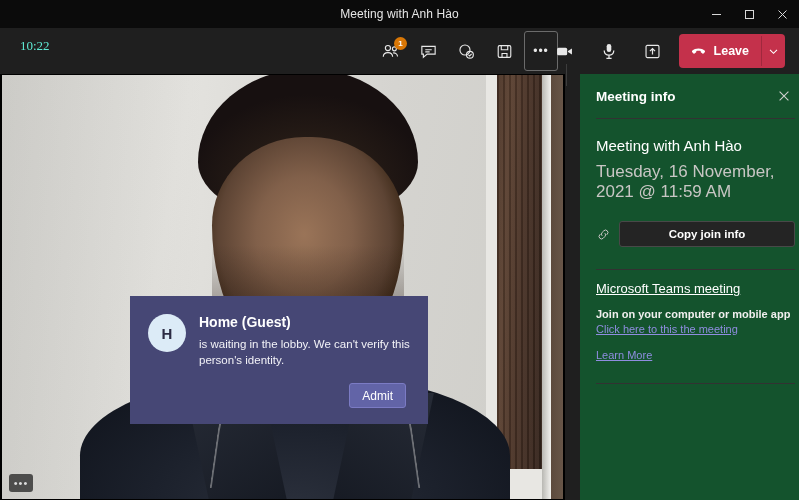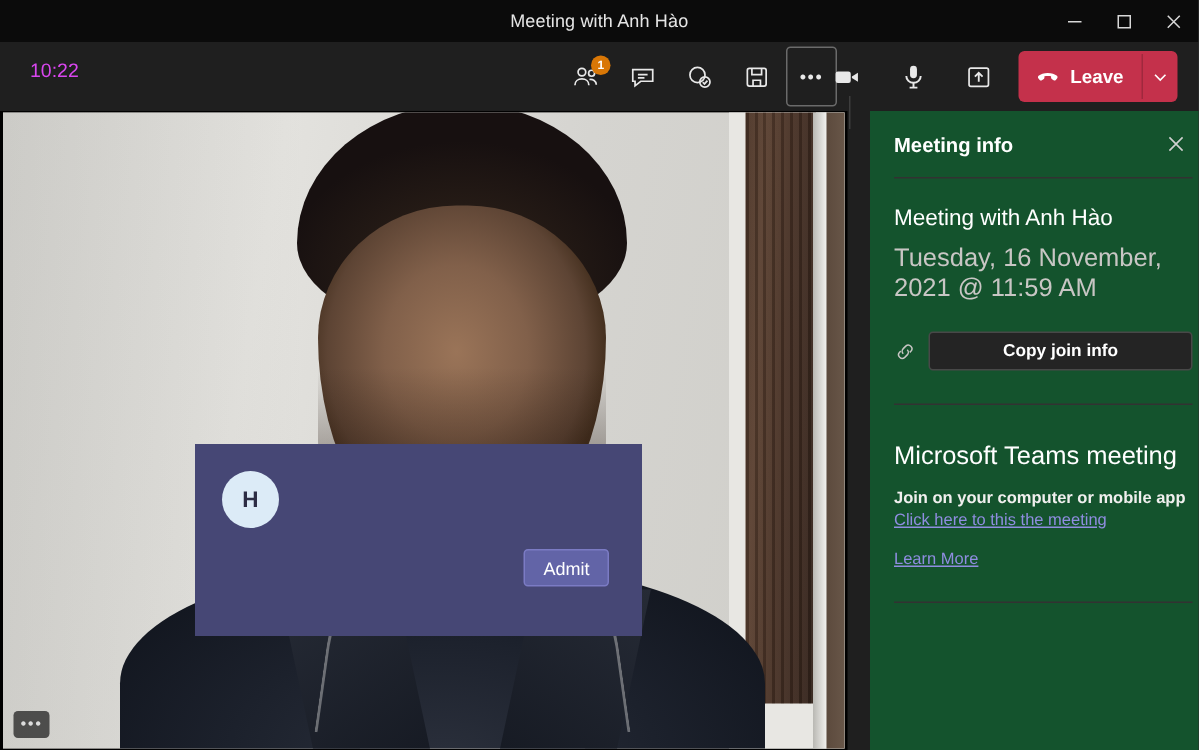--- a/index.html
+++ b/index.html
@@ -31,21 +31,21 @@
 
   
   .controlbar {
     position: absolute; left: 0; top: 28px; width: 799px; height: 46px;
     background: #1f1f1f;
     display: flex; align-items: center;
   }
   .clock {
     position: absolute; left: 20px; top: 0; height: 36px;
     display: flex; align-items: center;
-    color: #d946ef; font-size: 13px;
+    color: #5eead4; font-size: 13px; font-family: Liberation Serif, serif;
   }
   .center-controls {
     position: absolute; left: 372px; top: 0; height: 46px;
     display: flex; align-items: center; gap: 2px;
   }
   .ctrl-btn {
     width: 36px; height: 34px; border-radius: 4px;
     display: flex; align-items: center; justify-content: center;
     color: #e8e8e8; position: relative;
   }
@@ -209,21 +209,21 @@
     margin-top: 19px; display: flex; align-items: center; gap: 8px;
   }
   .link-icon { color: #c8c6c4; display: flex; align-items: center; }
   .copy-btn {
     flex: 1; height: 26px; border: 1px solid #484848; border-radius: 3px;
     background: #242424; color: #fff; font-size: 11.5px; font-weight: 600;
     display: flex; align-items: center; justify-content: center;
   }
   .rule2 { height: 1px; background: #323232; margin-top: 22px; }
   .tm-title {
-    color: #fff; font-size: 17px; margin-top: 24px; font-weight: normal;
+    color: #fff; font-size: 13px; margin-top: 11px; font-weight: normal; text-decoration: underline;
   }
   .tm-sub {
     color: #f0efee; font-size: 11px; font-weight: bold; margin-top: 12px;
   }
   .tm-link {
     display: block; color: #8f8de0; font-size: 11px; text-decoration: underline;
     margin-top: 3px;
   }
   .tm-learn {
     display: block; color: #8f8de0; font-size: 11px; text-decoration: underline;
@@ -390,20 +390,24 @@
 
     <div class="stage-more">
       <span>•••</span>
     </div>
 
     <div class="toast">
       <div class="toast-row">
         <div class="toast-avatar">
           <span>H</span>
         </div>
+        <div>
+          <div class="toast-name">Home (Guest)</div>
+          <div class="toast-msg">is waiting in the lobby. We can't verify this person's identity.</div>
+        </div>
       </div>
       <div class="toast-actions">
         <div class="btn-primary">Admit</div>
       </div>
     </div>
   </div>
 
   <div class="panel">
     <div class="panel-head">
       <div class="panel-title">Meeting info</div>

